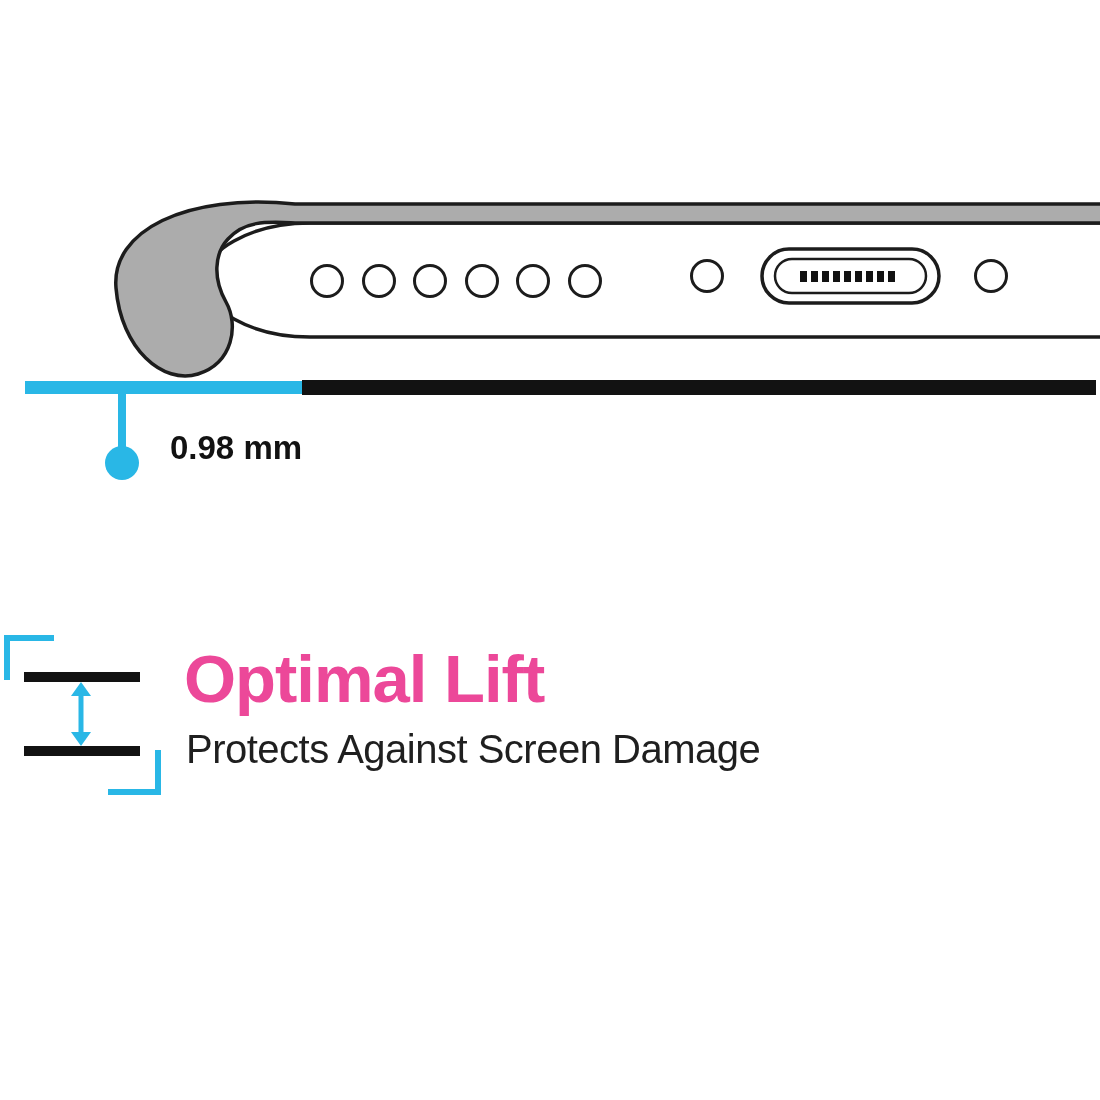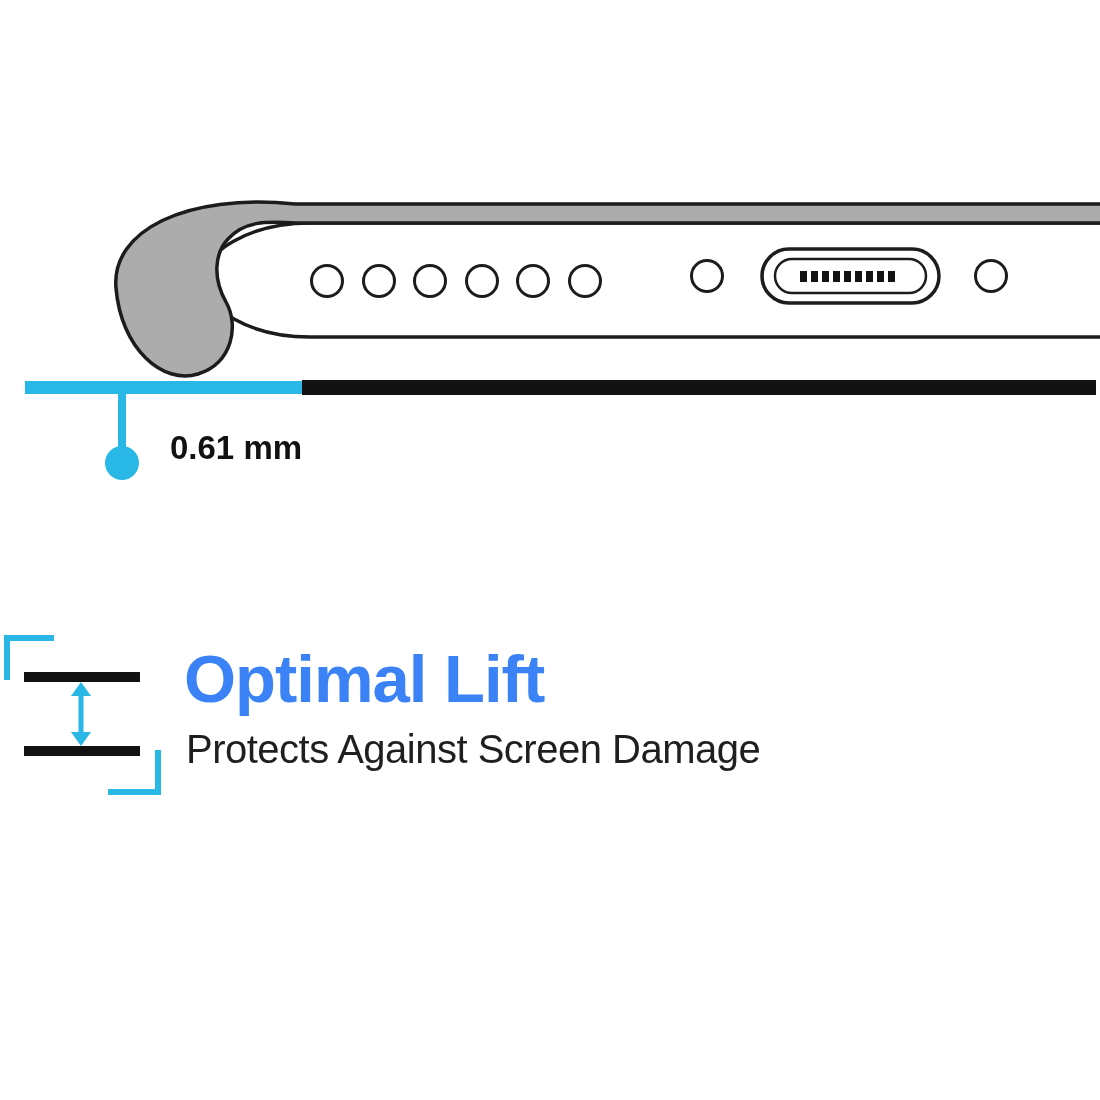--- a/index.html
+++ b/index.html
@@ -25,21 +25,21 @@
     font-size: 33px; font-weight: bold; color: #121212;
     letter-spacing: 0px; white-space: nowrap;
   }
   .lift-icon {
     position: absolute; left: 0px; top: 628px;
     width: 170px; height: 175px;
     display: block;
   }
   .feature-title {
     position: absolute; left: 184px; top: 640px;
-    font-size: 67px; font-weight: bold; color: #3b82f6;
+    font-size: 67px; font-weight: bold; color: #ec4899;
     letter-spacing: -1px; white-space: nowrap;
   }
   .feature-subtitle {
     position: absolute; left: 186px; top: 727px;
     font-size: 40px; font-weight: normal; color: #1f1f1f;
     letter-spacing: -0.5px; white-space: nowrap;
   }
 </style>
 </head>
 <body>
@@ -81,21 +81,21 @@
 
     <circle cx="991" cy="276" r="15.5" fill="#ffffff" stroke="#1C1C1C" stroke-width="3"></circle>
 
     <rect x="25" y="381" width="277" height="13" fill="#29B7E6"></rect>
     <rect x="302" y="380" width="794" height="15" fill="#121212"></rect>
 
     <line x1="122" y1="392" x2="122" y2="450" stroke="#29B7E6" stroke-width="8"></line>
     <circle cx="122" cy="463" r="17" fill="#29B7E6"></circle>
   </svg>
 
-  <div class="measurement-label">0.61 mm</div>
+  <div class="measurement-label">0.98 mm</div>
 
   <svg class="lift-icon" viewBox="0 0 170 175" xmlns="http://www.w3.org/2000/svg">
     <path d="M 7 52 L 7 10 L 54 10" fill="none" stroke="#29B7E6" stroke-width="6"></path>
     <path d="M 108 164 L 158 164 L 158 122" fill="none" stroke="#29B7E6" stroke-width="6"></path>
     <rect x="24" y="44" width="116" height="10" fill="#121212"></rect>
     <rect x="24" y="118" width="116" height="10" fill="#121212"></rect>
     <g>
       <line x1="81" y1="66" x2="81" y2="106" stroke="#29B7E6" stroke-width="5"></line>
       <polygon points="81,54 71,68 91,68" fill="#29B7E6"></polygon>
       <polygon points="81,118 71,104 91,104" fill="#29B7E6"></polygon>

